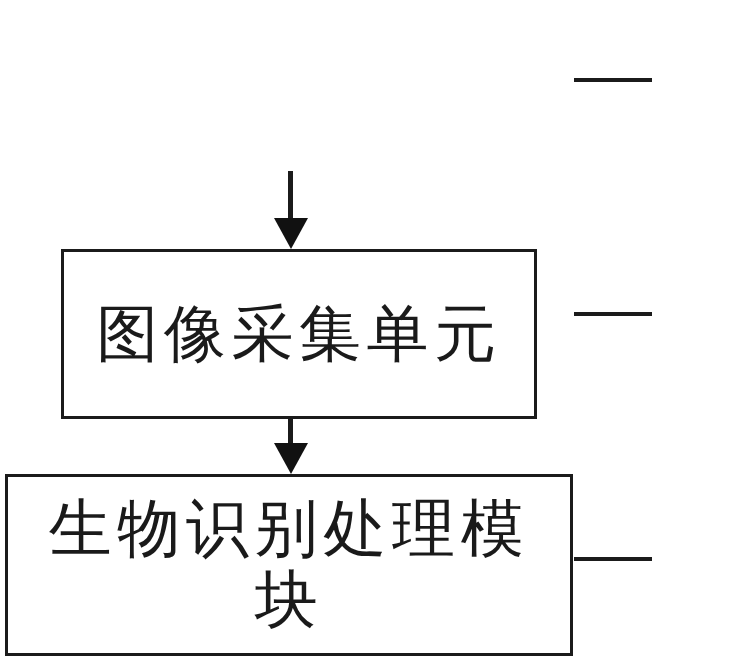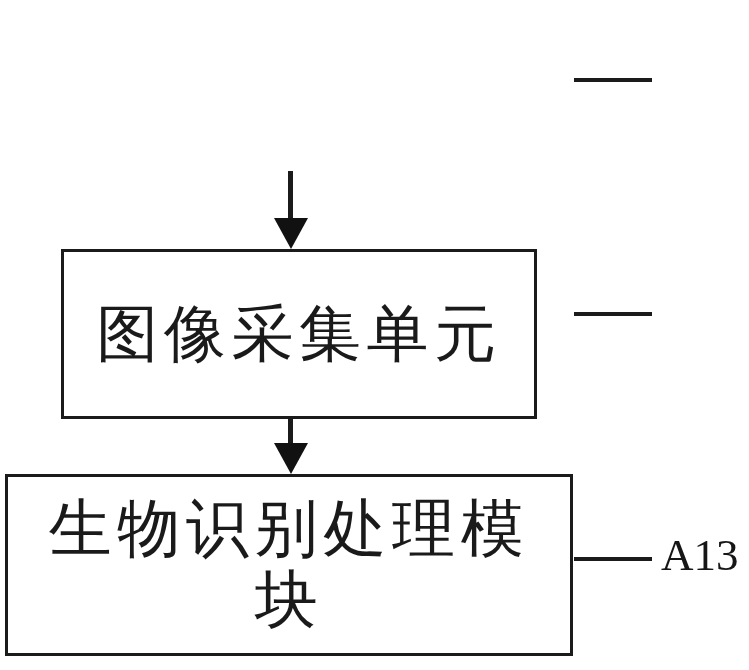--- a/index.html
+++ b/index.html
@@ -115,15 +115,14 @@
   <div class="block" id="block-biometric">
     <span class="block-label">生物识别处理模
 块</span>
   </div>
 
   <div class="leader-line" id="leader-a11"></div>
 
   <div class="leader-line" id="leader-a12"></div>
 
   <div class="leader-line" id="leader-a13"></div>
-  <div class="ref-numeral" id="ref-a13">A13</div>
 
 </div>
 
 </body></html>

